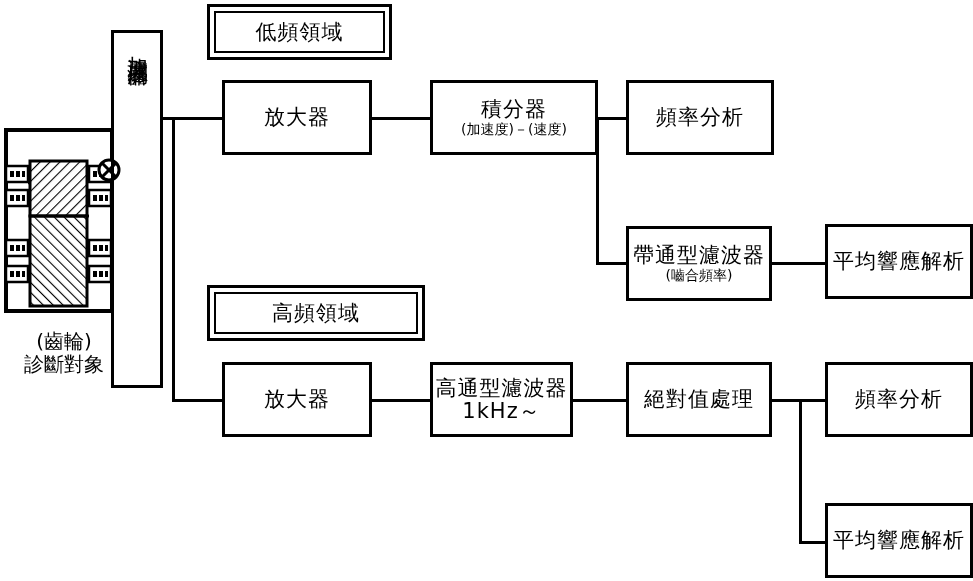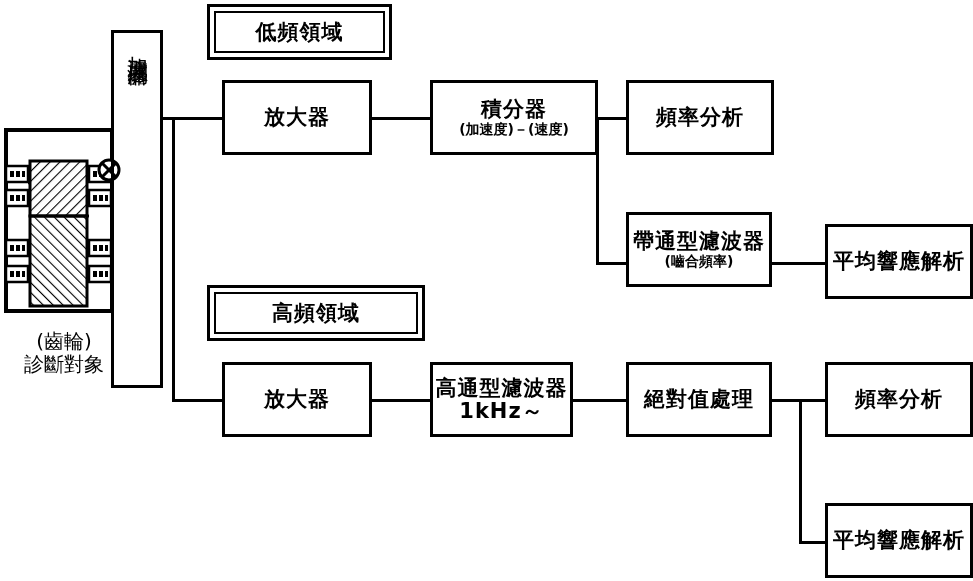--- a/index.html
+++ b/index.html
@@ -22,21 +22,20 @@
     position: absolute;
     border: 3px solid #000;
     box-sizing: border-box;
     background: #fff;
     display: flex;
     flex-direction: column;
     align-items: center;
     justify-content: center;
     text-align: center;
     line-height: 1.05;
-    font-weight: bold;
   }
   .box .main {
     font-size: 21px;
     letter-spacing: 1px;
     white-space: nowrap;
   }
   .box .sub {
     font-size: 14px;
     letter-spacing: 0px;
     white-space: nowrap;
@@ -227,21 +226,21 @@
 
   <div class="box" style="left:430px; top:80px; width:168px; height:75px;">
     <span class="main">積分器</span>
     <span class="sub">(加速度)－(速度)</span>
   </div>
 
   <div class="box" style="left:626px; top:80px; width:148px; height:75px;">
     <span class="main">頻率分析</span>
   </div>
 
-  <div class="box" style="left:626px; top:212px; width:146px; height:75px;">
+  <div class="box" style="left:626px; top:226px; width:146px; height:75px;">
     <span class="main">帶通型濾波器</span>
     <span class="sub">(嚙合頻率)</span>
   </div>
 
   <div class="box" style="left:825px; top:224px; width:148px; height:75px;">
     <span class="main">平均響應解析</span>
   </div>
 
   <div class="box dbl" style="left:207px; top:285px; width:218px; height:56px;">
     <div class="inner">

